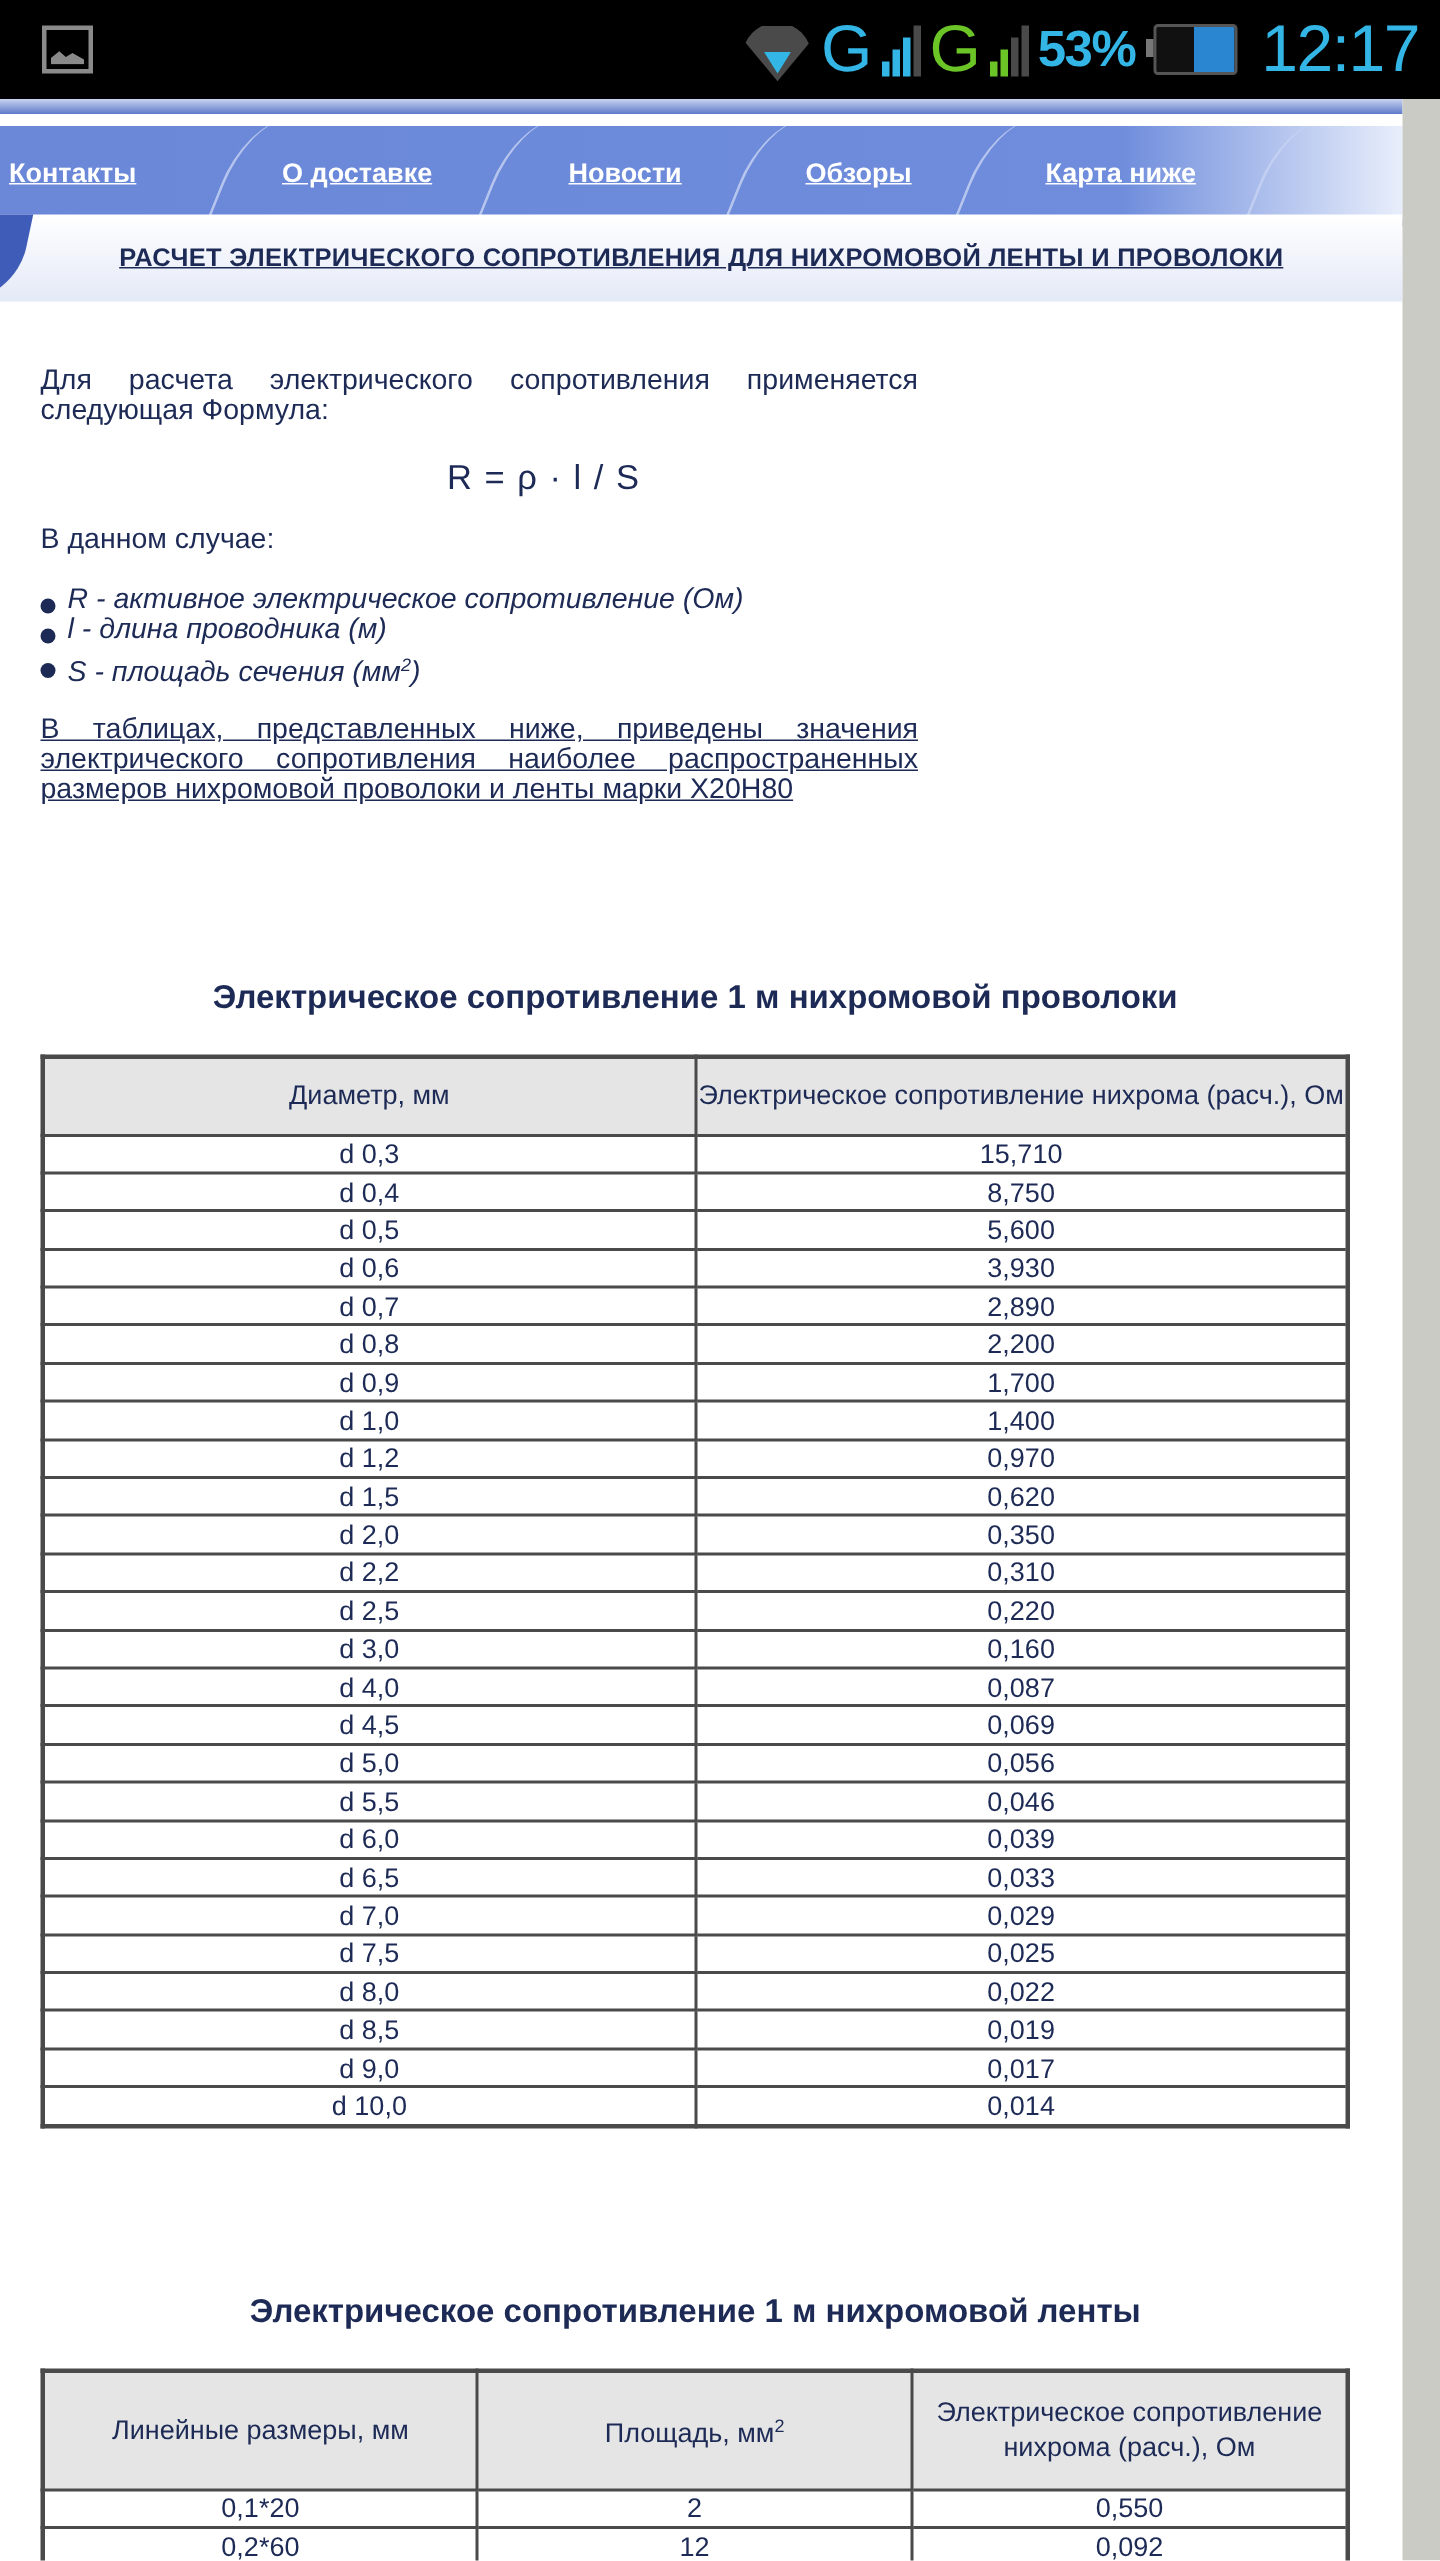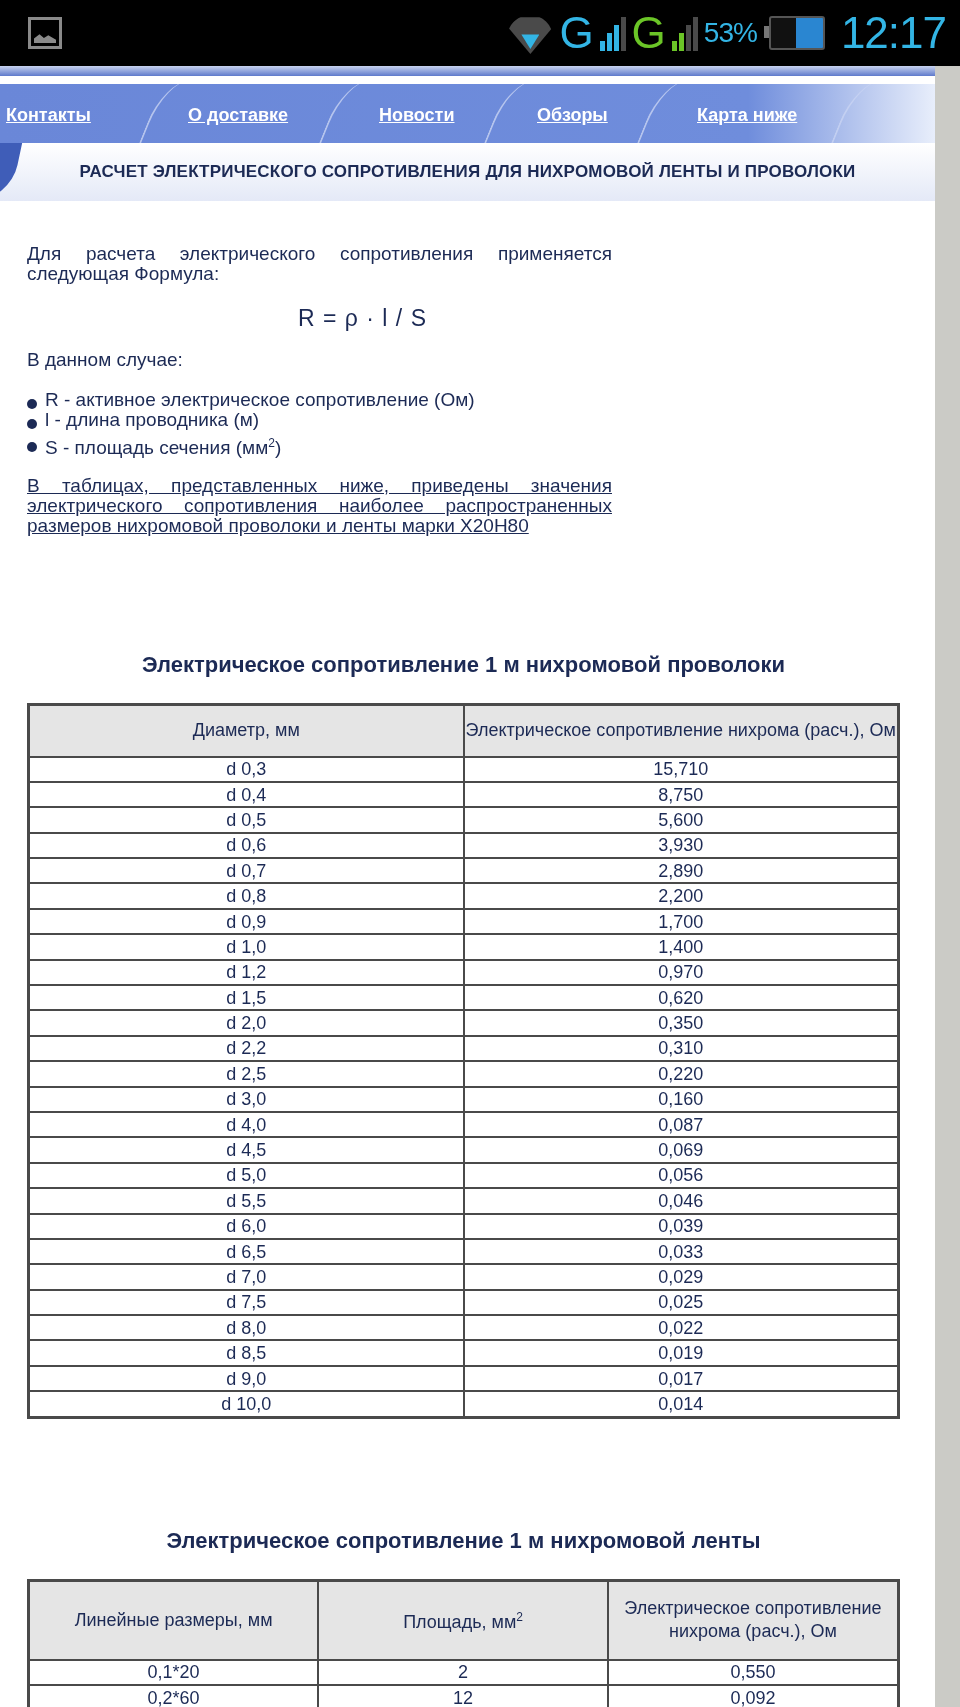--- a/index.html
+++ b/index.html
@@ -7,41 +7,41 @@
   .statusbar { position:absolute; top:0; left:0; width:960px; height:66px; background:#000; }
   .sb-left { position:absolute; left:28px; top:17px; width:34px; height:32px; border:3px solid #8a8a8a; box-sizing:border-box; }
   .sb-left::after { content:""; position:absolute; left:3px; right:3px; bottom:3px; height:11px; background:#8a8a8a; clip-path:polygon(0 100%,0 60%,25% 20%,45% 55%,65% 30%,100% 70%,100% 100%); }
   .sb-right { position:absolute; right:14px; top:8px; height:50px; display:flex; align-items:center; gap:6px; }
   .wifi { width:46px; height:40px; position:relative; }
   .wifi .outer { position:absolute; left:0; top:2px; width:46px; height:46px; background:#4a4a4a; clip-path:polygon(0 25%,50% 85%,100% 25%,75% 5%,25% 5%); border-radius:50%; }
   .wifi .inner { position:absolute; left:14px; top:18px; width:18px; height:18px; background:#33b5e5; clip-path:polygon(0 20%,50% 100%,100% 20%); }
   .g { font-size:44px; font-weight:normal; line-height:50px; }
   .sig { display:flex; align-items:flex-end; gap:2px; height:36px; }
   .sig span { display:block; width:5px; }
-  .pct { font-size:28px; color:#33b5e5; letter-spacing:-1px; }
+  .pct { font-size:34px; color:#33b5e5; letter-spacing:-1px;font-weight:bold; }
   .batt { width:52px; height:30px; border-radius:3px; background:linear-gradient(90deg,#111 0,#111 48%,#2a86d1 48%,#2a86d1 100%); border:2px solid #555; position:relative; margin:0 6px; }
   .batt::before { content:""; position:absolute; left:-7px; top:8px; width:5px; height:12px; background:#777; }
   .clock { font-size:44px; color:#33b5e5; letter-spacing:-1px; margin-left:4px; }
 
   .navtop { position:absolute; top:66px; left:0; width:935px; height:10px; background:linear-gradient(#c8d3ef,#5f7acb); }
   .nav { position:absolute; top:84px; left:0; width:935px; height:63px; background:linear-gradient(90deg,#6a87d8 0%,#6f8ddc 80%,#e8eefb 100%); border-bottom:4px solid #5872c6; overflow:hidden; }
   .nav-item { position:absolute; top:0; height:63px; display:flex; align-items:center; }
   .nav-item a { color:#fff; font-weight:bold; font-size:18px; text-decoration:underline; font-family:"Liberation Sans", sans-serif; }
   .sep { position:absolute; top:-4px; width:42px; height:72px; border-left:2px solid #c9d4f3; border-radius:60% 0 0 0; transform:skewX(-22deg); opacity:0.8; }
   .hdr { position:absolute; top:143px; left:0; width:935px; height:58px; background:linear-gradient(#ffffff,#e4e9f7); display:flex; align-items:center; justify-content:center; }
   .hdr-accent { position:absolute; left:-20px; top:0; width:36px; height:58px; background:#3f5db8; border-radius:0 0 40px 0; transform:skewX(-12deg); }
-  .hdr h1 { margin:0; font-size:17px; font-weight:bold; color:#1c2a55; letter-spacing:0.2px; }
+  .hdr h1 { margin:0; font-size:17px; font-weight:bold; color:#1c2a55; letter-spacing:0.2px;text-decoration:underline; }
   .scrollbar { position:absolute; top:66px; right:0; width:25px; height:1641px; background:#cbcbc6; }
 
   .content { position:absolute; left:27px; top:244px; width:585px; font-size:19px; line-height:20px; color:#1c2a55; }
   .just { text-align:justify; text-align-last:left; margin:0; }
   .formula { text-align:center; margin:24px 0 0 86px; font-size:23px; letter-spacing:1px; }
   .case { margin-top:22px; }
   ul.defs { list-style:none; margin:20px 0 0 0; padding:0; }
-  ul.defs li { position:relative; padding-left:18px; }
+  ul.defs li { position:relative; padding-left:18px;font-style:italic; }
   ul.defs li::before { content:""; position:absolute; left:0; top:9px; width:10px; height:10px; border-radius:50%; background:#1c2a55; }
   .para2 { margin-top:18px;text-decoration:underline; }
 
   .t-title { position:absolute; left:27px; width:873px; text-align:center; font-weight:bold; font-size:22px; color:#1c2a55; }
   table.grid { position:absolute; left:27px; width:873px; border-collapse:collapse; border:3px solid #4a4a4a; font-size:18px; color:#1c2a55; }
   table.grid th, table.grid td { border:2px solid #4a4a4a; text-align:center; padding:0; font-weight:normal; }
   table.grid th { background:#e5e5e5; line-height:23px; }
   table.grid td { height:23.4px; line-height:22px; background:#fff; }
   sup { font-size:12px; }
 </style>

